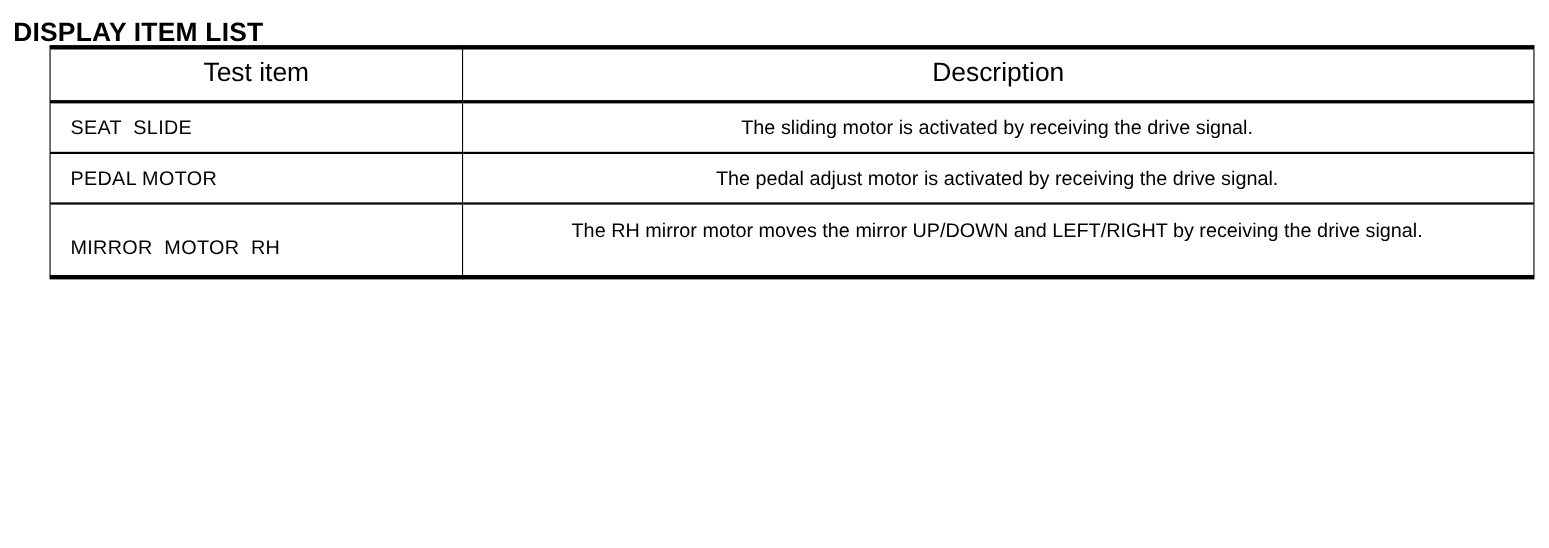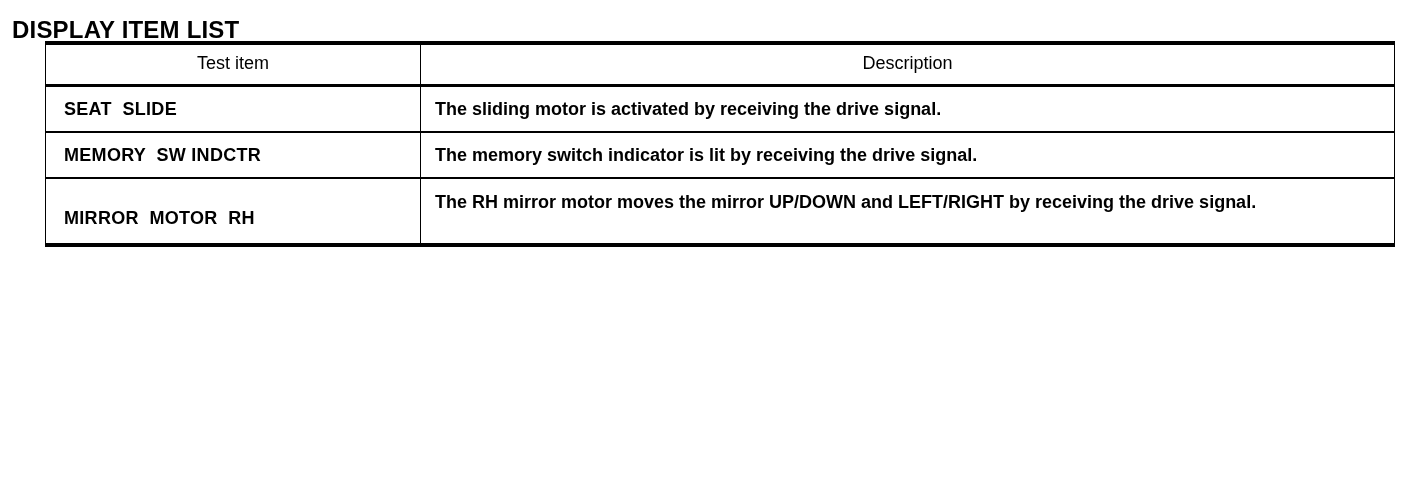--- a/index.html
+++ b/index.html
@@ -50,50 +50,51 @@
     border-bottom: 4px solid #000;
     border-left: 1px solid #000;
     border-right: 1px solid #000;
   }
 
   table.item-table col.col-item   { width: 375px; }
   table.item-table col.col-desc   { width: 974px; }
 
   
   thead th {
-    font-size: 18px;
+    font-size: 24px;
     font-weight: normal;
     text-align: center;
     padding: 8px 0 10px 0;
     border-bottom: 3px solid #000;
     vertical-align: middle;
   }
   thead th.th-item {
     border-right: 1px solid #000;
   }
 
   
   tbody td {
     font-size: 18px;
-    font-weight: bold;
+    font-weight: normal;
     border-bottom: 2px solid #000;
     vertical-align: middle;
   }
   tbody tr:last-child td {
     border-bottom: none;
   }
   tbody td.cell-item {
     border-right: 1px solid #000;
     padding: 9px 0 9px 18px;
     white-space: pre;
     letter-spacing: 0.3px;
   }
   tbody td.cell-desc {
     padding: 9px 16px 9px 14px;
     line-height: 1.45;
+    text-align: center;
   }
 
   
   tbody tr.row-tall td.cell-item {
     padding-top: 18px;
     padding-bottom: 4px;
   }
   tbody tr.row-tall td.cell-desc {
     padding-top: 10px;
     padding-bottom: 28px;
@@ -118,22 +119,22 @@
           <th class="th-desc">Description</th>
         </tr>
       </thead>
       <tbody id="table-body">
 
       <tr class="">
             <td class="cell-item">SEAT  SLIDE</td>
             <td class="cell-desc">The sliding motor is activated by receiving the drive signal.</td>
           </tr>
           <tr class="">
-            <td class="cell-item">MEMORY  SW INDCTR</td>
-            <td class="cell-desc">The memory switch indicator is lit by receiving the drive signal.</td>
+            <td class="cell-item">PEDAL MOTOR</td>
+            <td class="cell-desc">The pedal adjust motor is activated by receiving the drive signal.</td>
           </tr>
           <tr class="row-tall">
             <td class="cell-item">MIRROR  MOTOR  RH</td>
             <td class="cell-desc">The RH mirror motor moves the mirror UP/DOWN and LEFT/RIGHT by receiving the drive signal.</td>
           </tr>
         </tbody>
     </table>
   </div>
 
 </div>

